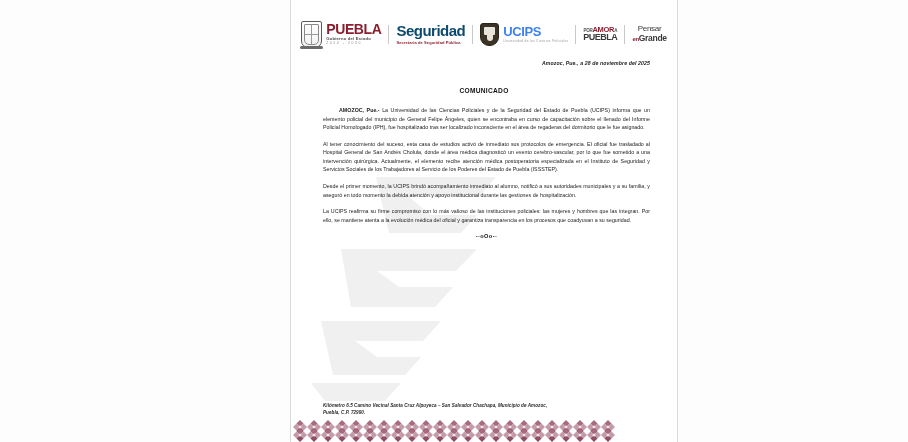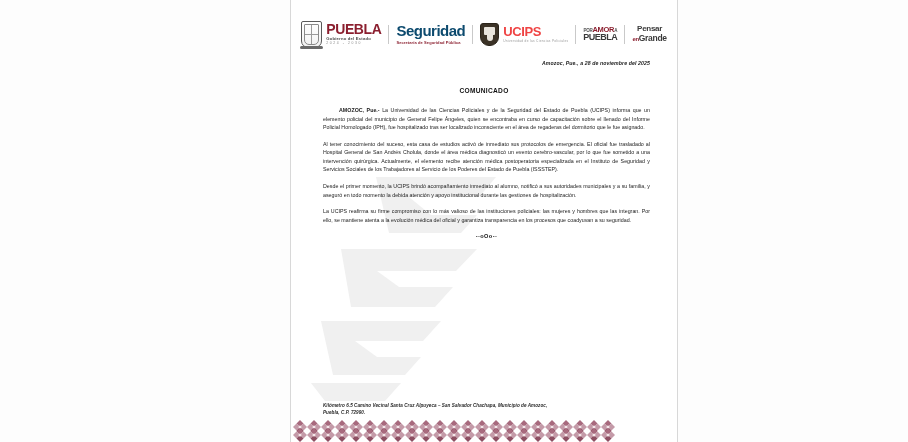--- a/index.html
+++ b/index.html
@@ -100,35 +100,35 @@
     content:"";
     position:absolute;left:3px;top:3px;width:11px;height:8px;
     background:#e8e4dc;border-radius:1px;
   }
   .ucips-badge:after{
     content:"";
     position:absolute;left:5.5px;top:11px;width:6px;height:6px;
     background:#e8e4dc;border-radius:0 0 3px 3px;
   }
   .ucips-main{
-    font-size:13px;font-weight:bold;color:#ef4444;letter-spacing:-0.4px;line-height:1;
+    font-size:13px;font-weight:bold;color:#3b82f6;letter-spacing:-0.4px;line-height:1;
   }
   .ucips-sub{
     font-size:3.2px;color:#9a9a9a;letter-spacing:0.3px;margin-top:1px;
   }
   .amor-wrap{line-height:1;text-align:center;}
   .amor-top{
     font-size:7.5px;font-weight:bold;color:#8b1f2f;letter-spacing:-0.3px;
   }
   .amor-top .por{font-size:4.5px;color:#4a4a4a;}
   .amor-bot{
     font-size:9px;font-weight:bold;color:#3a3a3a;letter-spacing:-0.5px;margin-top:-1px;
   }
   .pensar-wrap{line-height:1.05;text-align:center;}
-  .pensar-1{font-size:8px;font-weight:bold;color:#3a3a3a;letter-spacing:-0.3px;}
+  .pensar-1{font-size:8px;font-weight:normal;color:#3a3a3a;letter-spacing:-0.3px;}
   .pensar-2{font-size:8.5px;font-weight:bold;color:#3a3a3a;letter-spacing:-0.3px;}
   .pensar-2 .en{color:#8b1f2f;font-size:6px;}
 
   
   .date-line{
     position:absolute;
     right:27px; top:60px;
     font-size:5.2px;
     font-style:italic;
     font-weight:bold;

